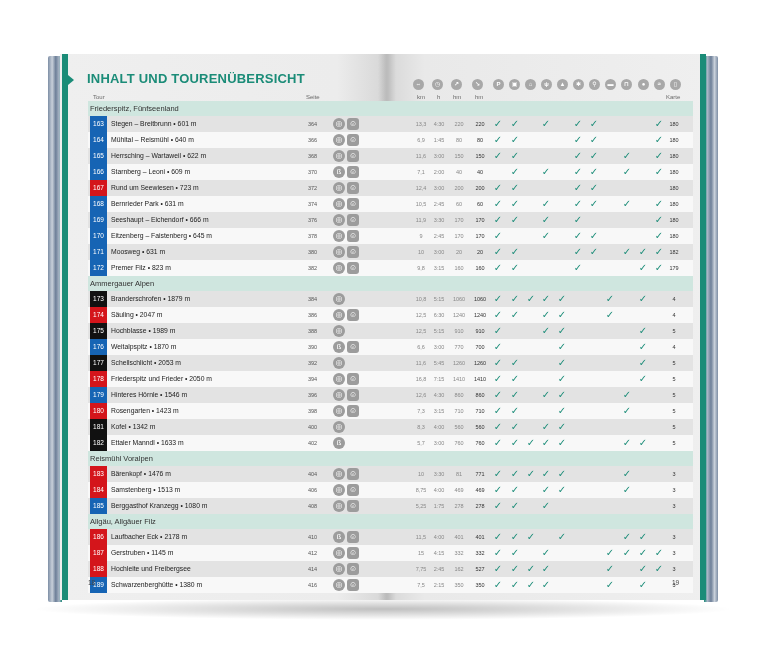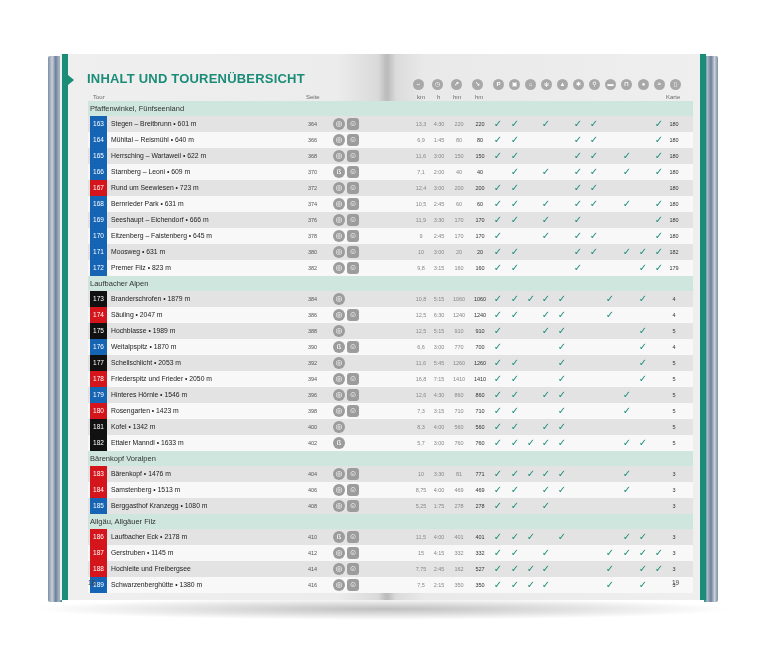--- a/index.html
+++ b/index.html
@@ -66,21 +66,21 @@
     <div class="hic" style="left: 557px;">▲</div>
     <div class="hic" style="left: 573px;">✱</div>
     <div class="hic" style="left: 589px;">⚲</div>
     <div class="hic" style="left: 605px;">▬</div>
     <div class="hic" style="left: 621px;">⊓</div>
     <div class="hic" style="left: 638px;">●</div>
     <div class="hic" style="left: 654px;">≈</div>
     <div class="hic" style="left: 670px;">▯</div>
   </div>
 <div id="table">
-    <div class="sec" style="top: 101px; left: 88px; width: 605px;"><span style="padding-left: 2px;">Pfaffenwinkel, Fünfseenland</span></div>
+    <div class="sec" style="top: 101px; left: 88px; width: 605px;"><span style="padding-left: 2px;">Friederspitz, Fünfseenland</span></div>
     <div class="row even" style="top: 116px; left: 88px; width: 605px;"></div>
     <div class="num" style="background: rgb(22, 100, 180); top: 116px;">163</div>
     <div class="name" style="top: 116px;">Stegen – Breitbrunn • 601 m</div>
     <div class="seite" style="top: 116px;">364</div>
     <div class="ic" style="left: 333px; top: 118px;">◎</div>
     <div class="ic face" style="left: 347px; top: 118px;">☺</div>
     <div class="val" style="left: 413px; top: 116px;">13,3</div>
     <div class="val" style="left: 431px; top: 116px;">4:30</div>
     <div class="val" style="left: 451px; top: 116px;">220</div>
     <div class="val b" style="left: 472px; top: 116px;">220</div>
@@ -233,21 +233,21 @@
     <div class="val" style="left: 413px; top: 260px;">9,8</div>
     <div class="val" style="left: 431px; top: 260px;">3:15</div>
     <div class="val" style="left: 451px; top: 260px;">160</div>
     <div class="val b" style="left: 472px; top: 260px;">160</div>
     <div class="chk" style="left: 491px; top: 260px;">✓</div>
     <div class="chk" style="left: 508px; top: 260px;">✓</div>
     <div class="chk" style="left: 571px; top: 260px;">✓</div>
     <div class="chk" style="left: 636px; top: 260px;">✓</div>
     <div class="chk" style="left: 652px; top: 260px;">✓</div>
     <div class="karte" style="top: 260px;">179</div>
-    <div class="sec" style="top: 276px; left: 88px; width: 605px;"><span style="padding-left: 2px;">Laufbacher Alpen</span></div>
+    <div class="sec" style="top: 276px; left: 88px; width: 605px;"><span style="padding-left: 2px;">Ammergauer Alpen</span></div>
     <div class="row even" style="top: 291px; left: 88px; width: 605px;"></div>
     <div class="num" style="background: rgb(17, 17, 17); top: 291px;">173</div>
     <div class="name" style="top: 291px;">Branderschrofen • 1879 m</div>
     <div class="seite" style="top: 291px;">384</div>
     <div class="ic" style="left: 333px; top: 293px;">◎</div>
     <div class="val" style="left: 413px; top: 291px;">10,8</div>
     <div class="val" style="left: 431px; top: 291px;">5:15</div>
     <div class="val" style="left: 451px; top: 291px;">1060</div>
     <div class="val b" style="left: 472px; top: 291px;">1060</div>
     <div class="chk" style="left: 491px; top: 291px;">✓</div>
@@ -386,21 +386,21 @@
     <div class="val" style="left: 451px; top: 435px;">760</div>
     <div class="val b" style="left: 472px; top: 435px;">760</div>
     <div class="chk" style="left: 491px; top: 435px;">✓</div>
     <div class="chk" style="left: 508px; top: 435px;">✓</div>
     <div class="chk" style="left: 524px; top: 435px;">✓</div>
     <div class="chk" style="left: 539px; top: 435px;">✓</div>
     <div class="chk" style="left: 555px; top: 435px;">✓</div>
     <div class="chk" style="left: 620px; top: 435px;">✓</div>
     <div class="chk" style="left: 636px; top: 435px;">✓</div>
     <div class="karte" style="top: 435px;">5</div>
-    <div class="sec" style="top: 451px; left: 88px; width: 605px;"><span style="padding-left: 2px;">Bärenkopf Voralpen</span></div>
+    <div class="sec" style="top: 451px; left: 88px; width: 605px;"><span style="padding-left: 2px;">Reismühl Voralpen</span></div>
     <div class="row even" style="top: 466px; left: 88px; width: 605px;"></div>
     <div class="num" style="background: rgb(212, 21, 27); top: 466px;">183</div>
     <div class="name" style="top: 466px;">Bärenkopf • 1476 m</div>
     <div class="seite" style="top: 466px;">404</div>
     <div class="ic" style="left: 333px; top: 468px;">◎</div>
     <div class="ic face" style="left: 347px; top: 468px;">☺</div>
     <div class="val" style="left: 413px; top: 466px;">10</div>
     <div class="val" style="left: 431px; top: 466px;">3:30</div>
     <div class="val" style="left: 451px; top: 466px;">81</div>
     <div class="val b" style="left: 472px; top: 466px;">771</div>

